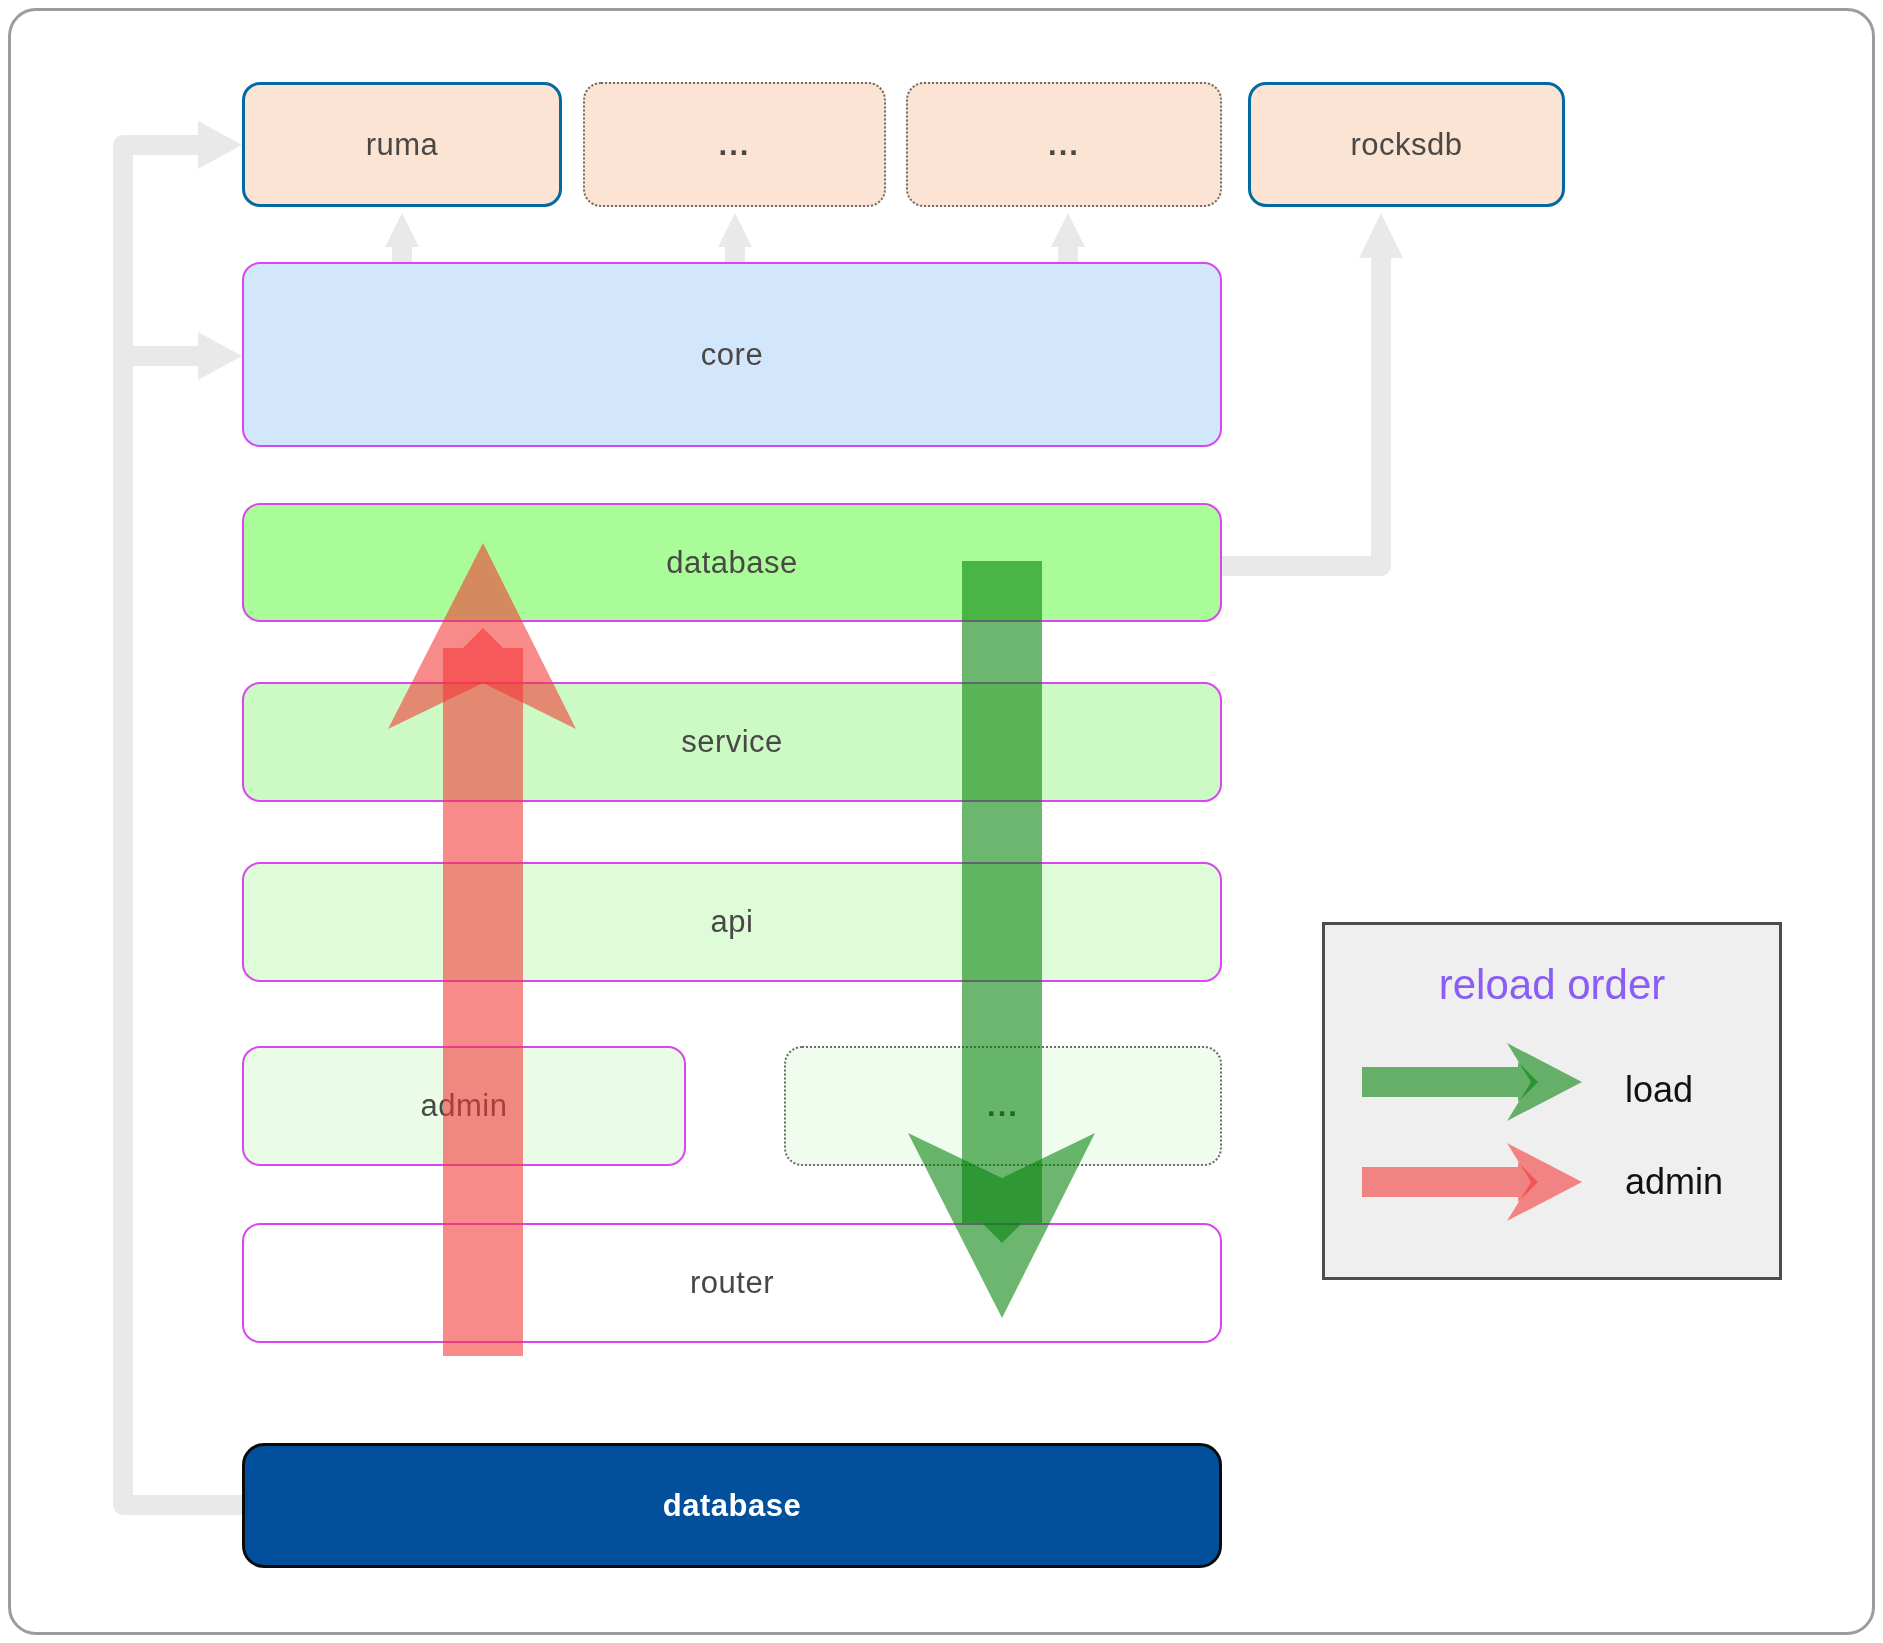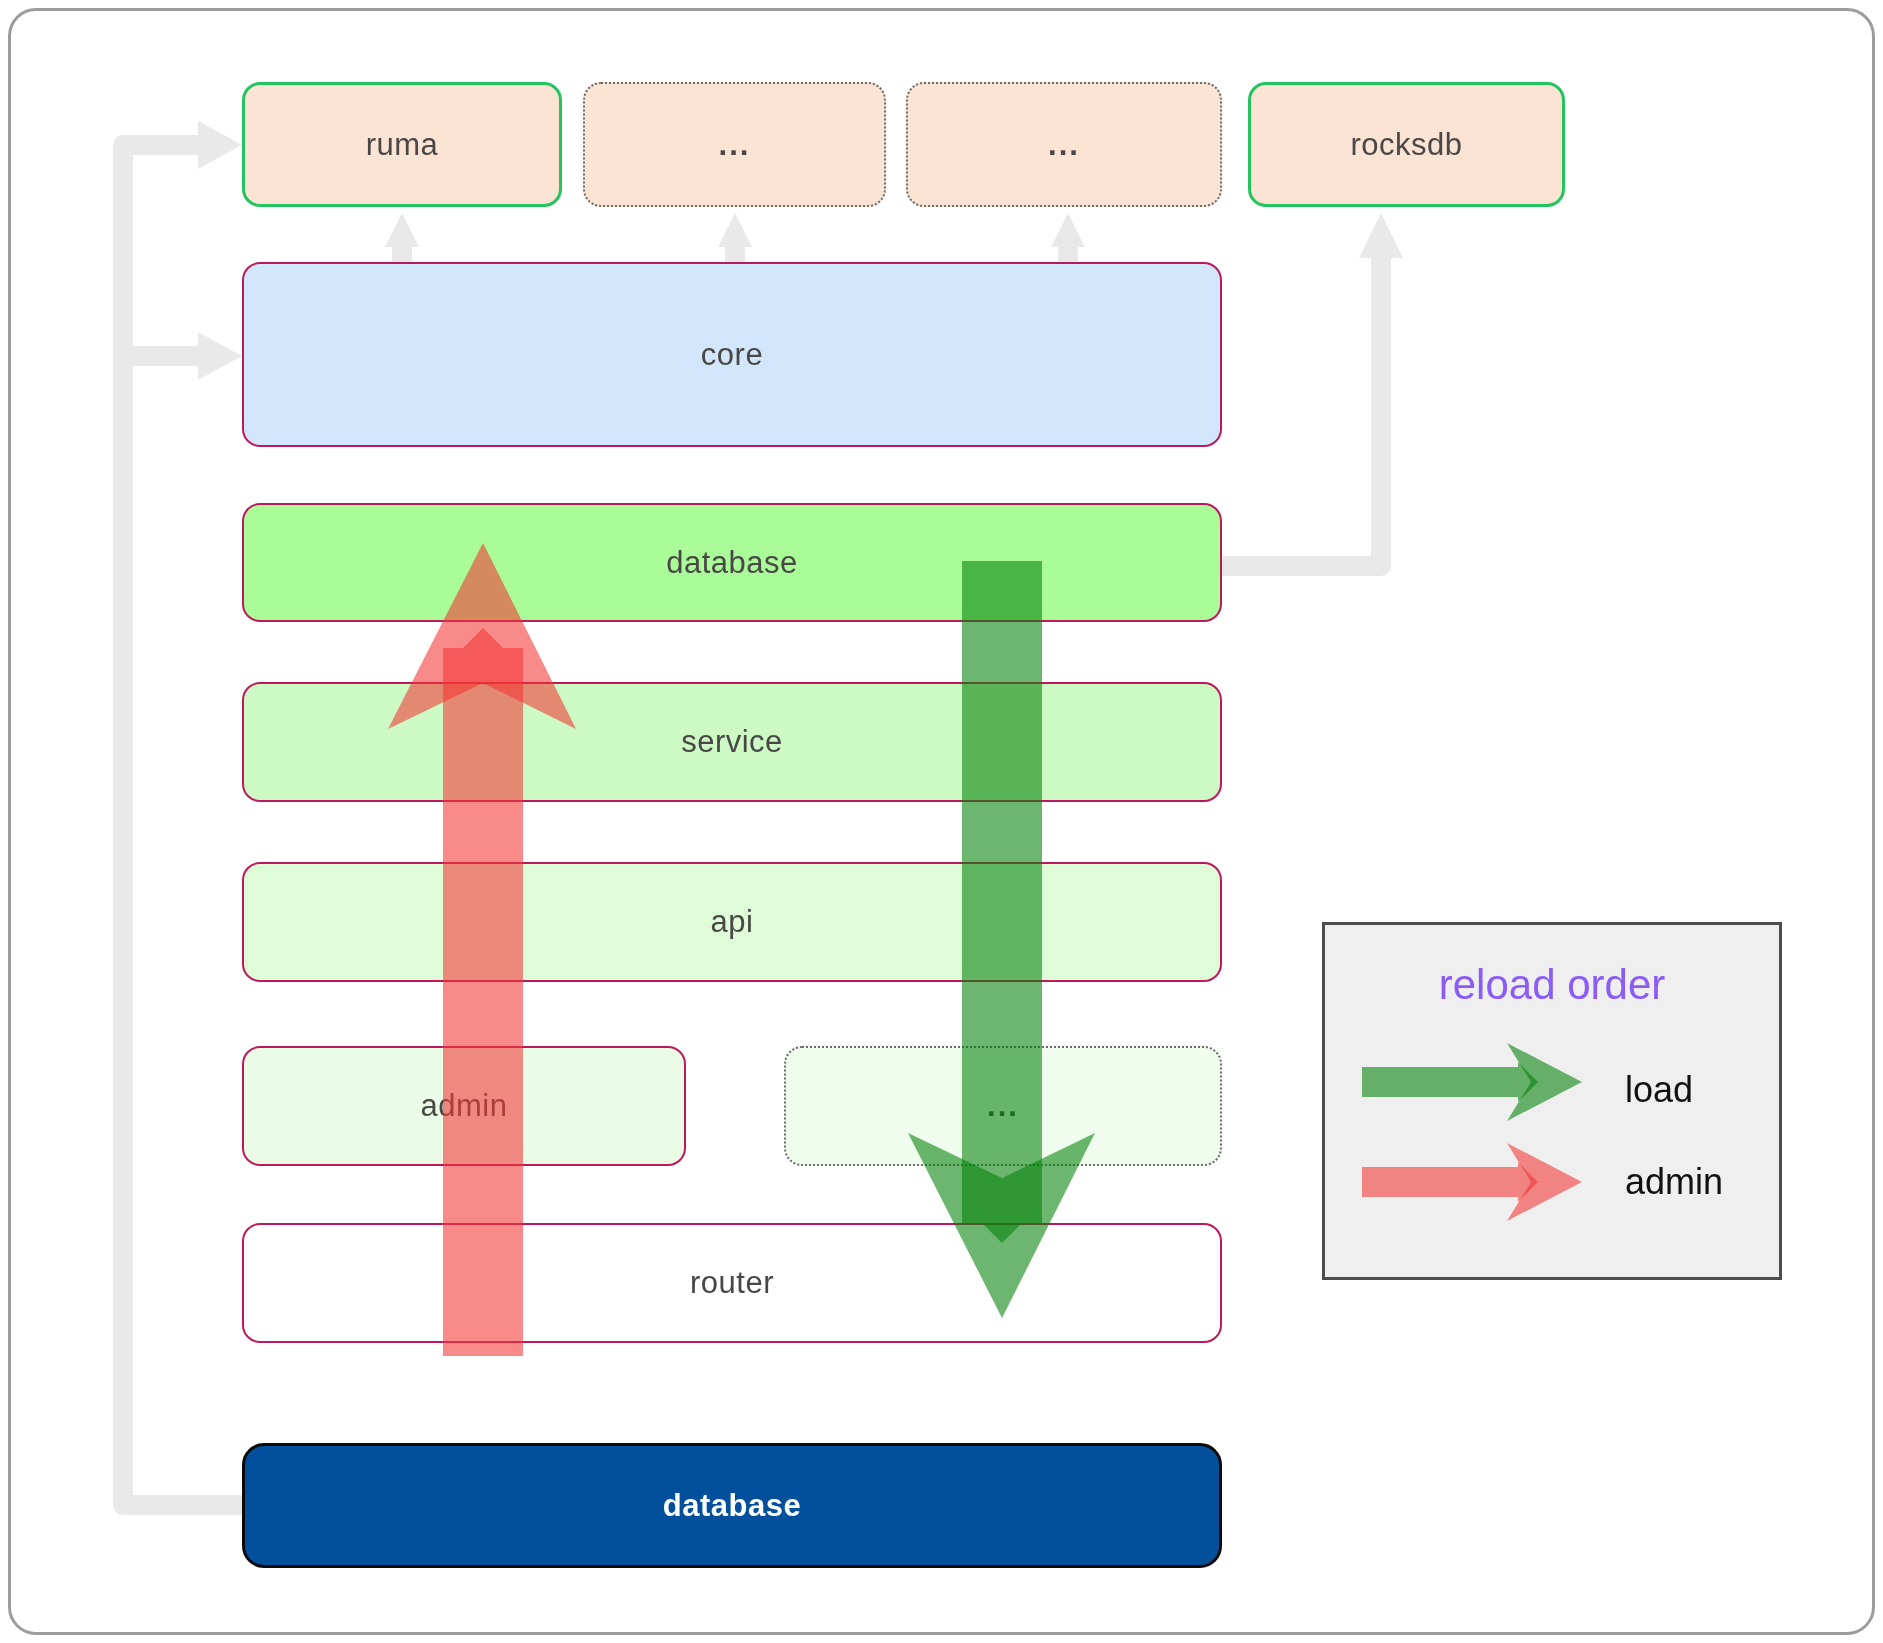--- a/index.html
+++ b/index.html
@@ -12,22 +12,22 @@
     border:3px solid #9c9c9c;border-radius:28px;background:#ffffff;
   }
   svg.layer{position:absolute;left:0;top:0;pointer-events:none;}
   #connector-layer{z-index:1;}
   #arrow-layer{z-index:5;}
   .node{
     position:absolute;z-index:2;display:flex;align-items:center;justify-content:center;
     border-radius:18px;font-size:31px;color:#4a4846;box-sizing:border-box;
     letter-spacing:0.5px;
   }
-  .node.light{border:2px solid #be185d;text-align:center;}
-  .node.dark{border:3px solid #22c55e;}
+  .node.light{border:2px solid #d946ef;text-align:center;}
+  .node.dark{border:3px solid #0369a1;}
   .node.dotted{border:2px dotted #6b6b6b;}
   .node .lbl{position:relative;}
   .peach{background:#fce4d4;}
   .blue{background:#d2e7fc;}
   .db{background:#a9fc97;}
   .svc{background:#ccf9c4;}
   .api{background:#dffcd8;}
   .adm{background:#eafce6;}
   .adm2{background:#f0fdee;}
   .router{background:#ffffff;}

